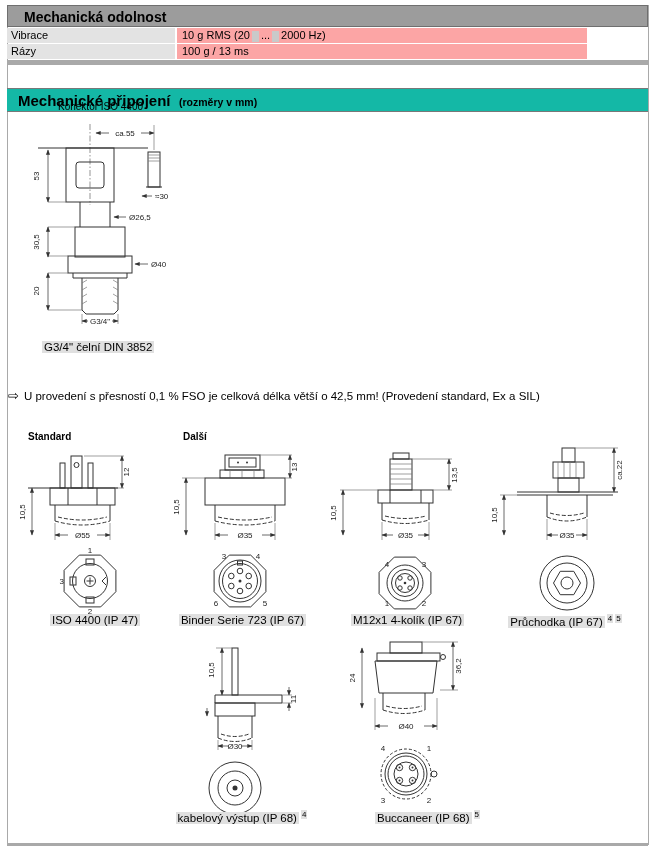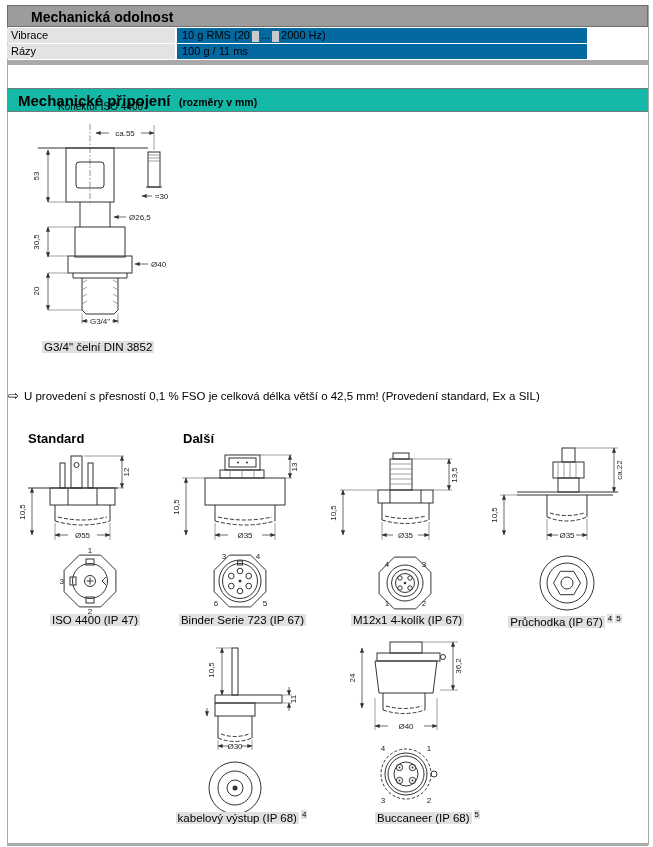--- a/index.html
+++ b/index.html
@@ -2,32 +2,32 @@
 <html><head>
 <meta charset="utf-8">
 <style>
   html,body{margin:0;padding:0;background:#fff;}
   #page{position:relative;width:653px;height:847px;background:#fff;overflow:hidden;
         font-family:"Liberation Sans",sans-serif;color:#000;}
   .vline{position:absolute;width:1px;background:#a9a9a9;}
   .hstrip{position:absolute;left:7px;width:641px;background:#a9a9a9;}
   .tbl-header{position:absolute;left:7px;width:641px;height:22px;line-height:22px;
       background:#9c9c9c;border:1px solid #6f6f6f;box-sizing:border-box;
-      font-size:14px;font-weight:bold;padding-left:23px;}
+      font-size:14px;font-weight:bold;padding-left:16px;}
   .tbl-row{position:absolute;left:7px;width:596px;height:15px;line-height:15px;font-size:11px;}
   .tbl-label{position:absolute;left:0;top:0;width:168px;height:15px;background:#e3e3e3;padding-left:4px;box-sizing:border-box;}
-  .tbl-value{position:absolute;left:170px;top:0;right:16px;height:15px;background:#0369a1;padding-left:5px;box-sizing:border-box;}
+  .tbl-value{position:absolute;left:170px;top:0;right:16px;height:15px;background:#fca5a5;padding-left:5px;box-sizing:border-box;}
   .fbox{display:inline-block;width:7px;height:11px;background:#c9c9c9;vertical-align:middle;margin:0 2px;}
   
   .sec-bar{position:absolute;left:7px;width:641px;height:24px;line-height:23px;background:#14b8a6;
       border-top:1px solid #787878;border-bottom:1px solid #787878;box-sizing:border-box;padding-left:11px;}
   .sec-title{font-weight:bold;font-size:15px;}
   .sec-sub{font-weight:bold;font-size:10.5px;margin-left:4px;}
   .small-label{position:absolute;font-size:10px;text-align:center;}
-  .col-head{position:absolute;font-weight:bold;font-size:13px;}
+  .col-head{position:absolute;font-weight:bold;font-size:10px;}
   .note{position:absolute;left:8px;font-size:11.5px;white-space:nowrap;}
   .note .arr{font-size:13px;margin-right:5px;}
   .cap{position:absolute;font-size:11.5px;text-align:center;white-space:nowrap;}
   .hl{background:#e0e0e0;padding:0 2px;}
   .fn{font-size:8px;vertical-align:super;background:#e0e0e0;padding:0 1px;margin-left:2px;}
   
   svg.draw{position:absolute;overflow:visible;}
   svg.draw line,svg.draw path,svg.draw rect,svg.draw circle,svg.draw polygon{stroke:#333;fill:none;stroke-width:1;}
   svg.draw .thin{stroke:#777;stroke-width:0.7;}
   svg.draw .dim{stroke:#444;stroke-width:0.8;}
@@ -60,21 +60,21 @@
     <span>Mechanická odolnost</span>
   </div>
   <div class="tbl-row" style="top:28px">
     <div class="tbl-label">Vibrace</div>
     <div class="tbl-value">
       <span>10 g RMS (20</span><span class="fbox"></span><span>...</span><span class="fbox"></span><span>2000 Hz)</span>
     </div>
   </div>
   <div class="tbl-row" style="top:44px">
     <div class="tbl-label">Rázy</div>
-    <div class="tbl-value">100 g / 11 ms</div>
+    <div class="tbl-value">100 g / 13 ms</div>
   </div>
   <div class="hstrip" style="top:60px;height:5px"></div>
 
   <div class="sec-bar" style="top:88px">
     <span class="sec-title">Mechanické připojení</span>
     <span class="sec-sub">(rozměry v mm)</span>
   </div>
 
   <div class="small-label" style="left:58px;top:101px">Konektor ISO 4400</div>
 

